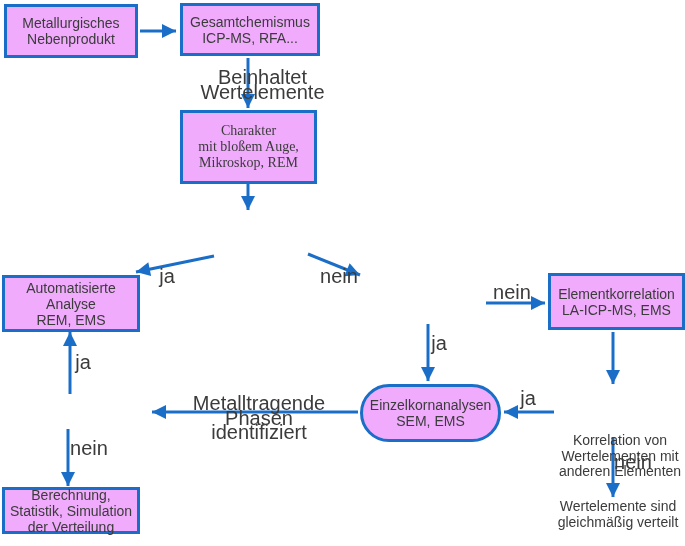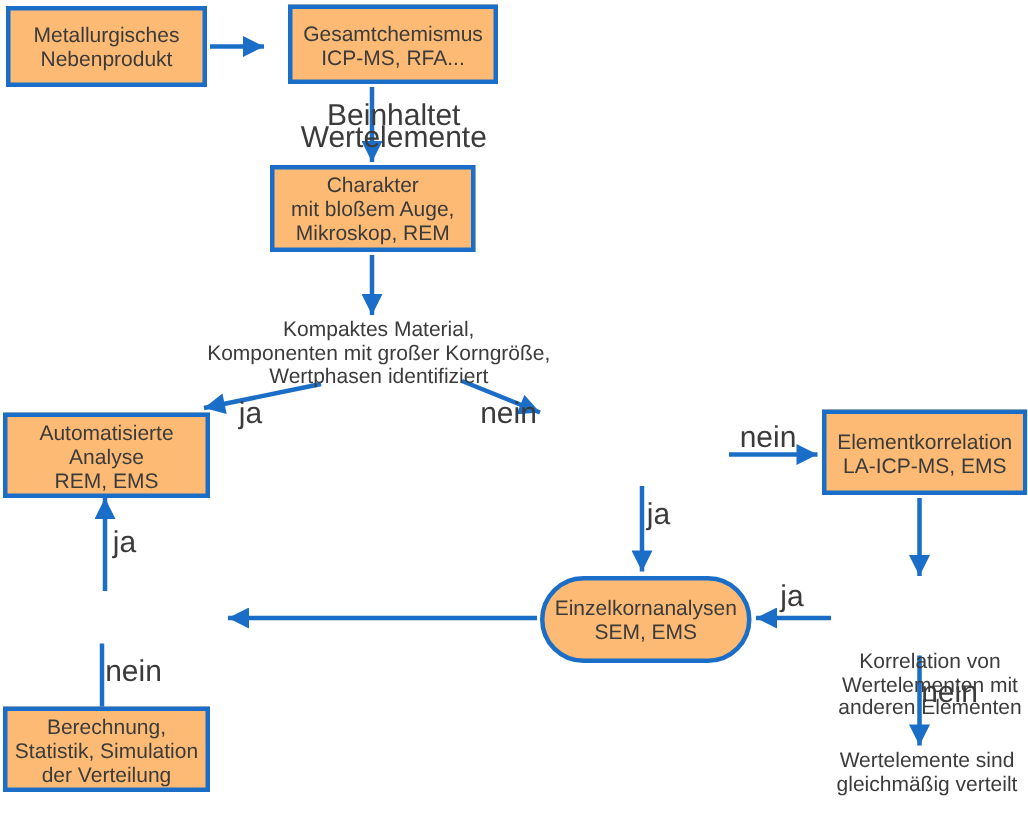--- a/index.html
+++ b/index.html
@@ -16,21 +16,21 @@
     color:var(--text);
     overflow:hidden;
   }
   #arrows{position:absolute;left:0;top:0;width:685px;height:546px;}
   #arrows line{stroke:var(--accent);stroke-width:3;}
   #arrows marker path{fill:var(--accent);}
   .node{
     position:absolute;
     box-sizing:border-box;
     border:3px solid var(--accent);
-    background:#fdba74;
+    background:#f0abfc;
     display:flex;align-items:center;justify-content:center;
     text-align:center;
     font-size:14px;line-height:16px;
     white-space:pre-line;
   }
   .freetext{
     position:absolute;
     text-align:center;
     font-size:14px;line-height:15.5px;
     white-space:pre-line;
@@ -64,56 +64,55 @@
     <line x1="554" y1="412" x2="504" y2="412" marker-end="url(#ah)"></line>
     <line x1="358" y1="412" x2="152" y2="412" marker-end="url(#ah)"></line>
     <line x1="70" y1="394" x2="70" y2="332" marker-end="url(#ah)"></line>
     <line x1="68" y1="429" x2="68" y2="486" marker-end="url(#ah)"></line>
     <line x1="613" y1="437" x2="613" y2="497" marker-end="url(#ah)"></line>
   </svg>
 
   <div class="node" style="left:4px;top:4px;width:134px;height:54px;">Metallurgisches
 Nebenprodukt</div>
 
-  <div class="node" style="left:180px;top:3px;width:140px;height:53px;margin-left:12px;">Gesamtchemismus
+  <div class="node" style="left:180px;top:3px;width:140px;height:53px;">Gesamtchemismus
 ICP-MS, RFA...</div>
 
-  <div class="node" style="left:180px;top:110px;width:137px;height:58px;">Charakter
+  <div class="node" style="left:180px;top:110px;width:137px;height:74px;font-family:Liberation Serif, serif;">Charakter
 mit bloßem Auge,
 Mikroskop, REM</div>
 
   <div class="node" style="left:2px;top:275px;width:138px;height:57px;">Automatisierte
 Analyse
 REM, EMS</div>
 
   <div class="node" style="left:548px;top:273px;width:137px;height:57px;">Elementkorrelation
 LA-ICP-MS, EMS</div>
 
   <div class="node" style="left:360px;top:384px;width:141px;height:58px;border-radius:29px;">Einzelkornanalysen
 SEM, EMS</div>
 
-  <div class="node" style="left:2px;top:471px;width:138px;height:57px;">Berechnung,
+  <div class="node" style="left:2px;top:487px;width:138px;height:47px;">Berechnung,
 Statistik, Simulation
 der Verteilung</div>
 
-  <div class="freetext" style="left:90px;top:212px;width:325px;">Kompaktes Material,
-Komponenten mit großer Korngröße,
-Wertphasen identifiziert</div>
 
 
   <div class="freetext" style="left:556px;top:387px;width:128px;margin-top:46px;">Korrelation von
 Wertelementen mit
 anderen Elementen</div>
 
 
   <div class="freetext" style="left:552px;top:499px;width:132px;">Wertelemente sind
 gleichmäßig verteilt</div>
 
   <div class="edge-label" style="left:180px;top:70px;width:165px;">Beinhaltet Wertelemente</div>
 
+  <div class="edge-label" style="left:185px;top:396px;width:148px;line-height:14.5px;">Metalltragende Phasen
+identifiziert</div>
 
   <div class="edge-label" style="left:155px;top:269px;width:24px;">ja</div>
 
   <div class="edge-label" style="left:320px;top:269px;width:38px;">nein</div>
 
   <div class="edge-label" style="left:493px;top:285px;width:38px;">nein</div>
 
   <div class="edge-label" style="left:427px;top:336px;width:24px;">ja</div>
 
   <div class="edge-label" style="left:516px;top:391px;width:24px;">ja</div>

